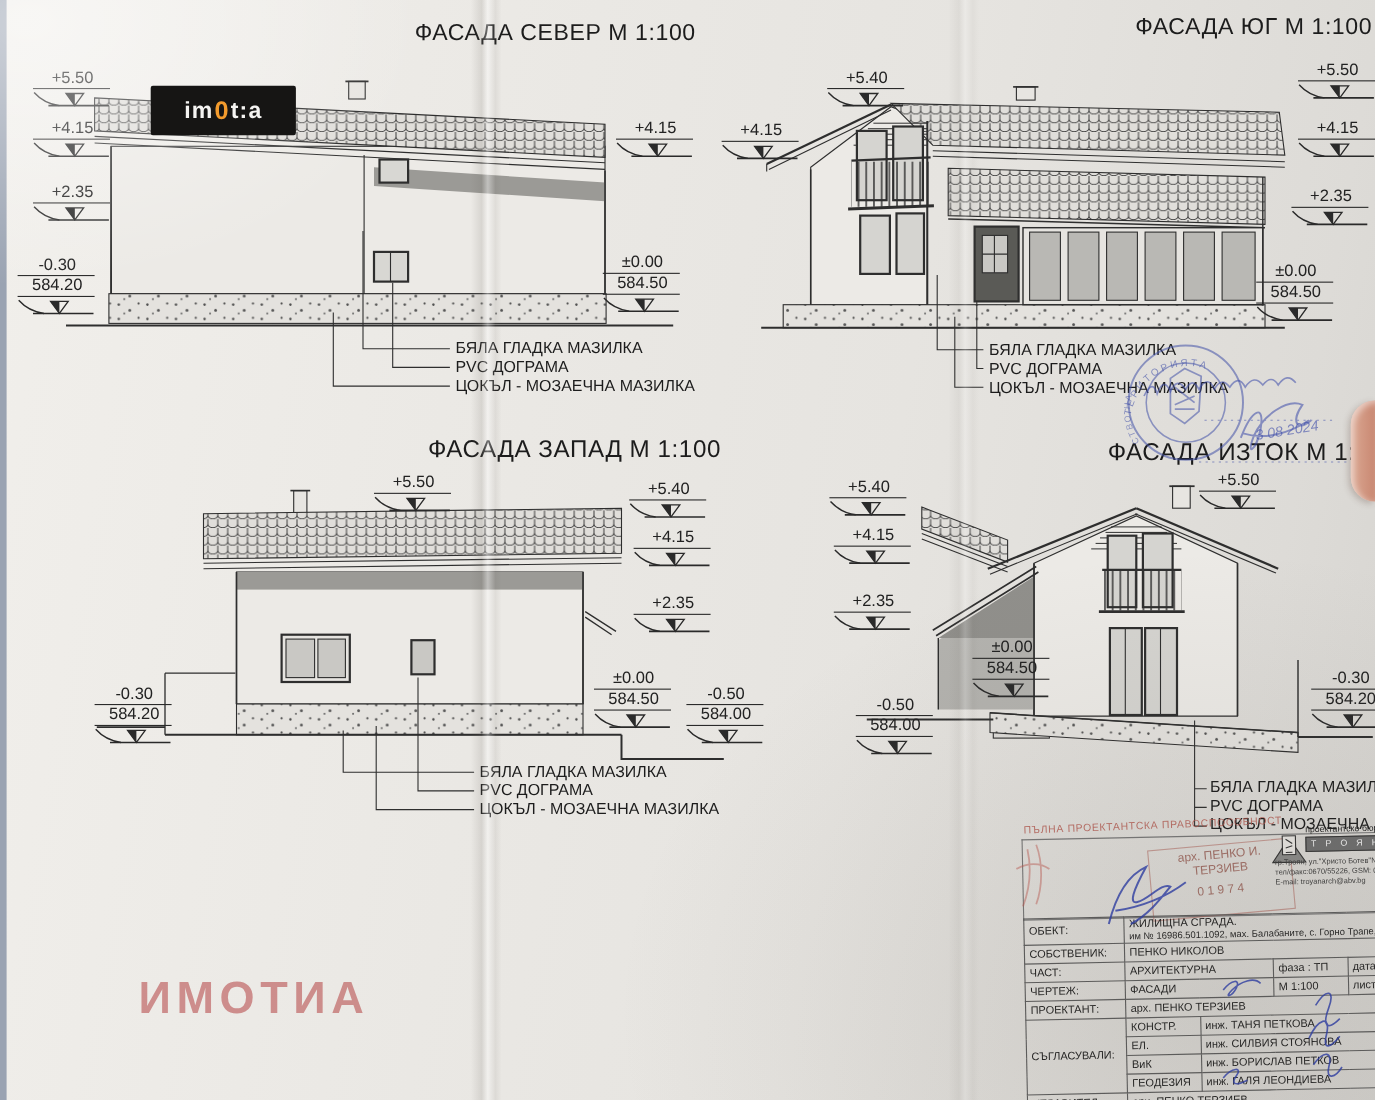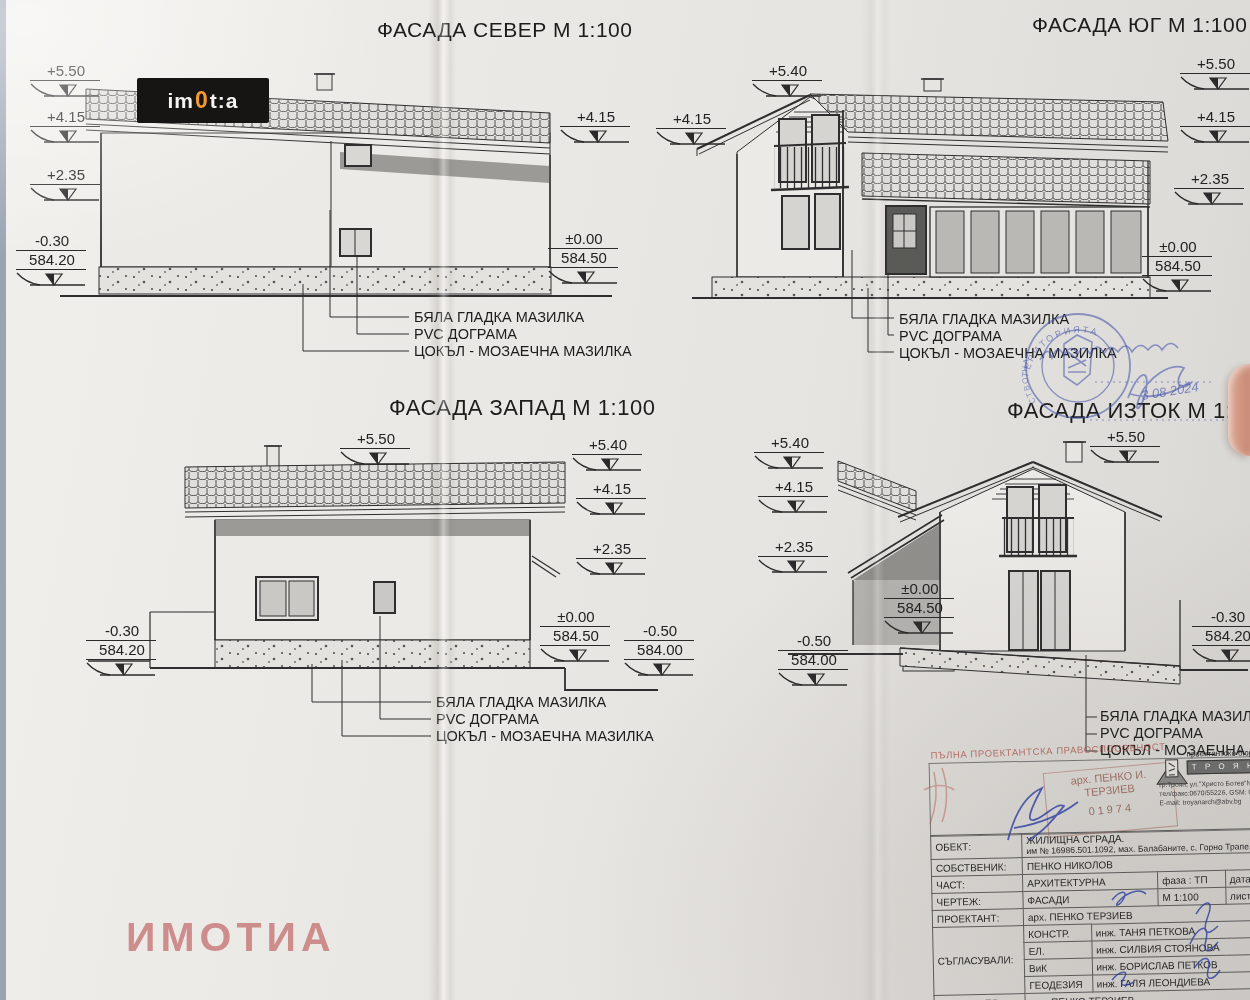--- a/index.html
+++ b/index.html
@@ -17,21 +17,21 @@
   .ftitle{position:absolute;z-index:3;color:#1c1c1c;letter-spacing:.5px;white-space:nowrap;}
   .lvl{position:absolute;z-index:3;color:#222;font-size:15px;line-height:17px;}
   .lvl .v,.lvl .a{display:block;padding:0 8px 1px 10px;border-bottom:1.6px solid #2a2a2a;min-width:52px;text-align:center;}
   .lvl svg{display:block;margin-top:1px;}
   .callout{position:absolute;z-index:3;color:#1c1c1c;font-size:14.5px;line-height:17px;white-space:nowrap;}
   .callout div{margin-bottom:0;}
   .imlogo{position:absolute;left:137px;top:78px;width:132px;height:45px;z-index:6;
           background:#161514;border-radius:2px;display:flex;align-items:center;justify-content:center;
           font-size:21px;font-weight:bold;color:#f5f4f2;letter-spacing:1px;}
   .imlogo .o{color:#f39b2d;font-size:23px;margin:0 1px;}
-  .imotia-wm{position:absolute;left:126px;top:914px;z-index:6;font-size:41px;font-weight:bold;
+  .imotia-wm{position:absolute;left:126px;top:884px;z-index:6;font-size:41px;font-weight:bold;
              letter-spacing:5px;color:rgba(186,84,84,.62);}
   .finger{position:absolute;right:0;top:364px;width:22px;height:92px;z-index:7;
           background:linear-gradient(90deg,#dba893,#c98872);border-radius:26px 0 0 26px;
           box-shadow:inset 3px 2px 6px rgba(255,255,255,.5), -2px 2px 6px rgba(80,50,40,.25);}
   
   .tblock{position:absolute;left:928px;top:733px;width:330px;z-index:3;transform:rotate(-1.2deg);
           transform-origin:left top;color:#222;}
   .license{position:absolute;left:2px;top:14px;width:330px;font-size:9.5px;letter-spacing:.6px;
            color:rgba(178,82,72,.8);transform:rotate(-1deg);white-space:nowrap;}
   .stamparea{position:absolute;left:0;top:30px;width:330px;height:72px;border:1.2px solid #777;border-right:none;}

